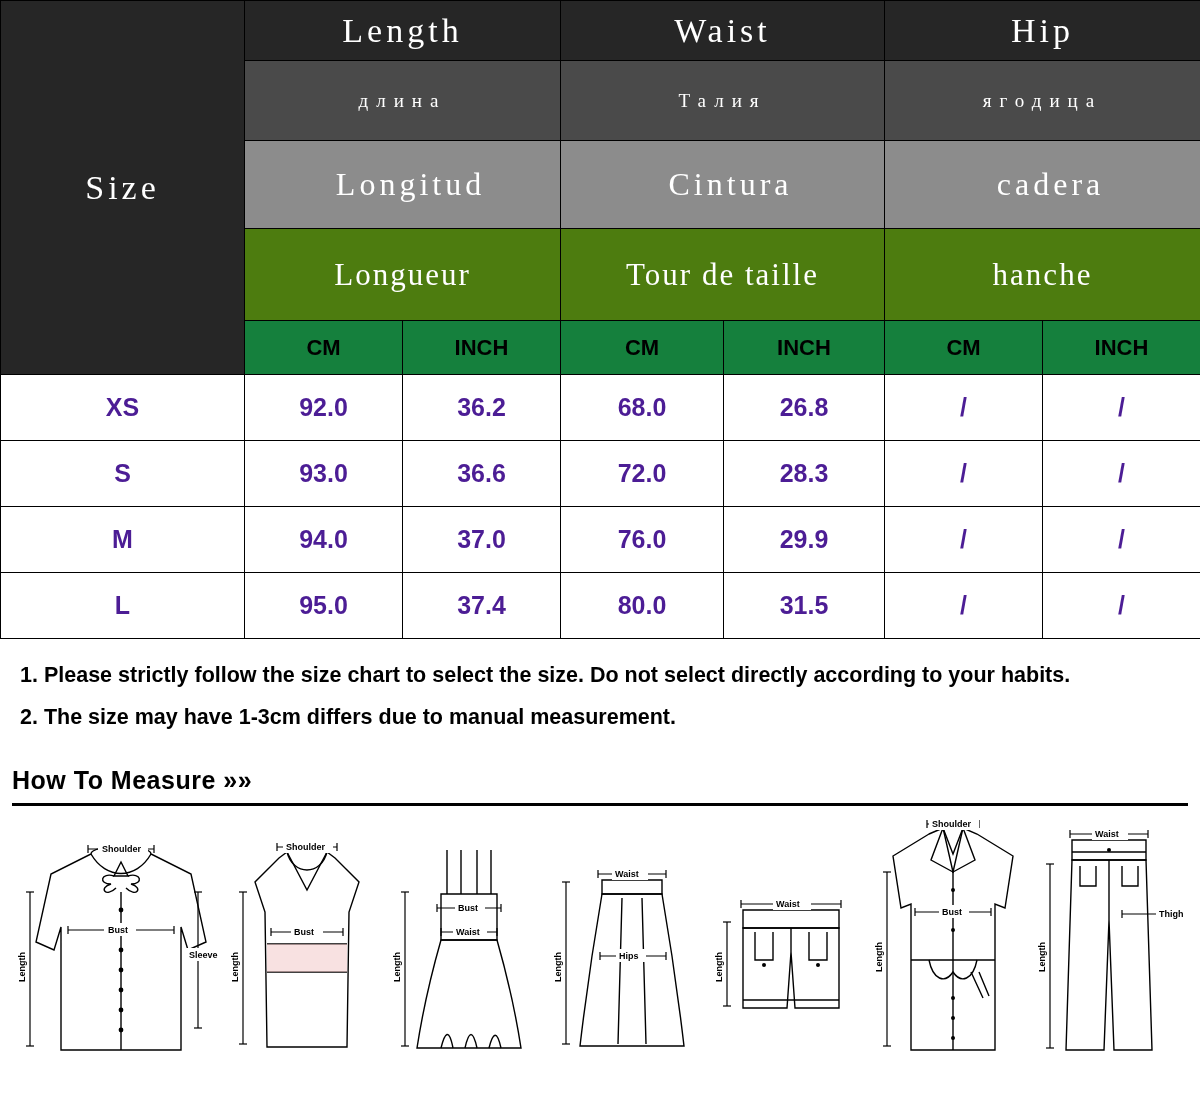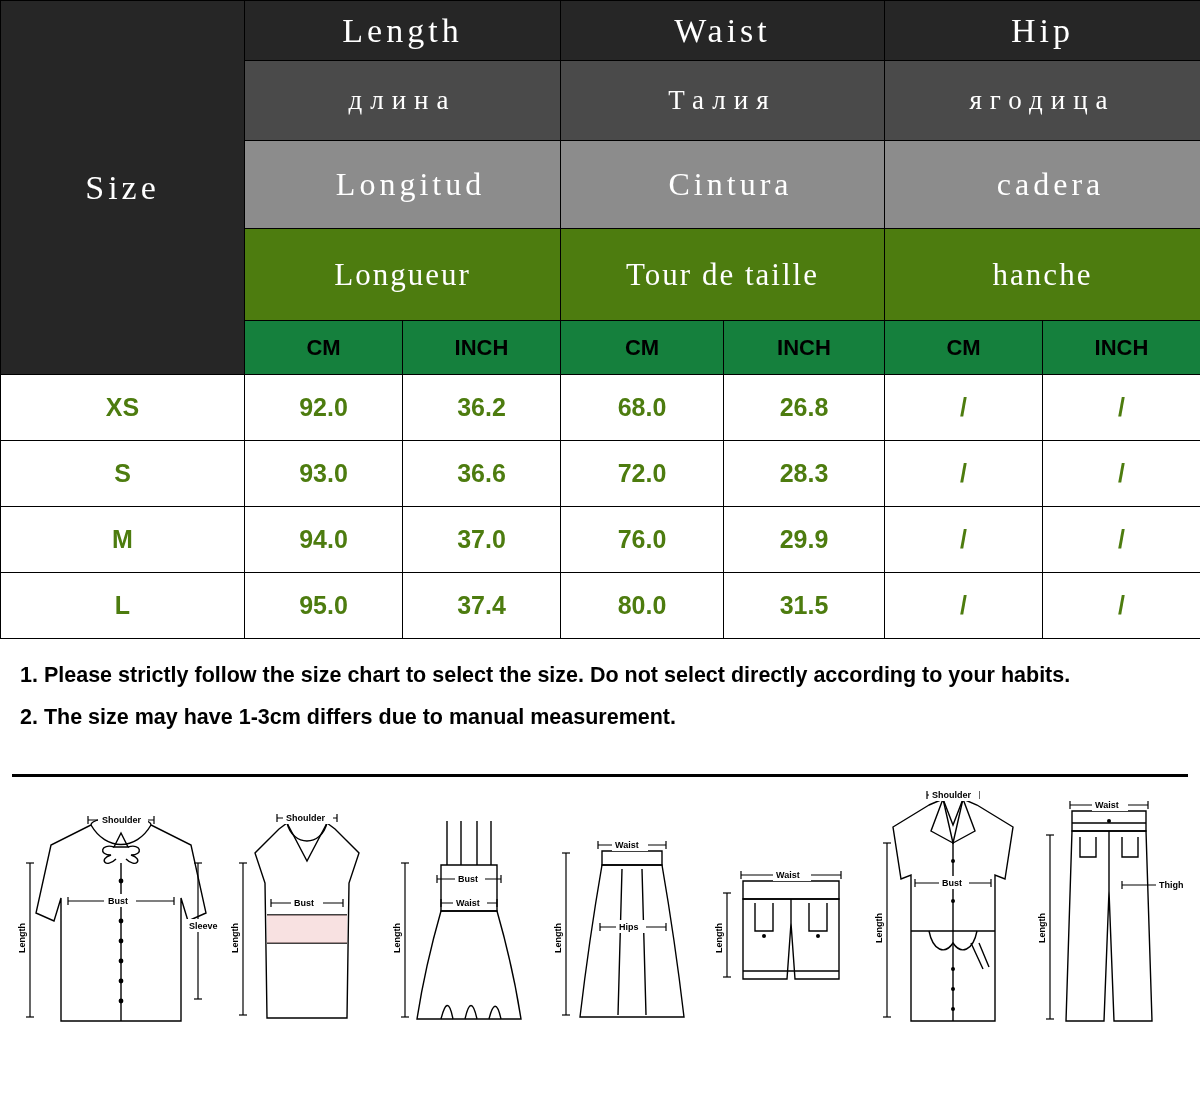--- a/index.html
+++ b/index.html
@@ -34,38 +34,38 @@
     letter-spacing: 3px;
     border-right: 1px solid #000;
   }
 
   .lang-row-1 td, .lang-row-2 td, .lang-row-3 td, .lang-row-4 td {
     font-family: "Liberation Serif", serif;
     color: #ffffff;
     letter-spacing: 4px;
   }
   .lang-row-1 td { background: #262626; font-size: 34px; height: 60px; }
-  .lang-row-2 td { background: #4a4a4a; font-size: 27px; height: 80px; letter-spacing: 8px; }
+  .lang-row-2 td { background: #4a4a4a; font-size: 19px; height: 80px; letter-spacing: 8px; }
   .lang-row-3 td { background: #8c8c8c; font-size: 32px; height: 88px; padding-left: 16px; }
   .lang-row-4 td { background: #4d7c0f; font-size: 31px; height: 92px; letter-spacing: 2px; }
 
   .unit-row td {
     background: #15803d;
     font-size: 22px;
     font-weight: bold;
     height: 54px;
     color: #000;
   }
 
   .data-row td {
     height: 66px;
     font-size: 25px;
     font-weight: bold;
     background: #ffffff;
-    color: #4d7c0f;
+    color: #4c1d95;
   }
   .data-row td.size-label { font-size: 25px; font-weight: bold; }
 
   
   .notes {
     padding: 10px 8px 0 8px;
     font-size: 21.5px;
     font-weight: bold;
     line-height: 1.38;
     color: #000;
@@ -176,20 +176,21 @@
     </tr>
   </tbody>
 </table>
 
 <div class="notes">
   <p>1. Please strictly follow the size chart to select the size. Do not select directly according to your habits.</p>
   <p>2. The size may have 1-3cm differs due to manual measurement.</p>
 </div>
 
 <div class="howto-wrap">
+  <div class="howto-title">How To Measure »»</div>
   <hr class="howto-rule">
 
   <div class="figures">
 
     <svg width="210" height="230" viewBox="0 0 210 230">
       <g fill="none" stroke="#000" stroke-width="1.4">
         <path d="M75 22 C75 12 135 12 135 22 L175 42 L190 110 L172 118 L165 95 L165 218 L45 218 L45 95 L38 118 L20 110 L35 42 Z"></path>
         <path d="M75 22 C90 48 120 48 135 22"></path>
         <path d="M105 30 L98 44 L112 44 Z"></path>
         <path d="M98 44 C85 40 82 52 95 52 C82 56 90 66 100 56"></path>

